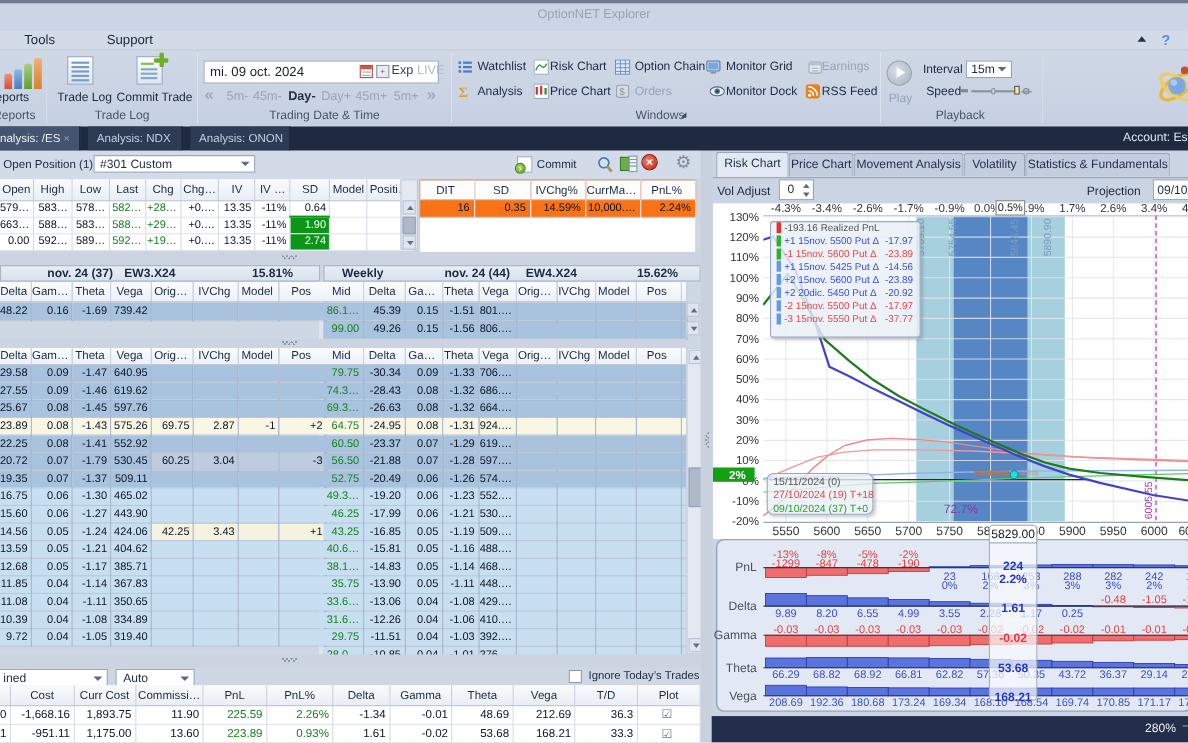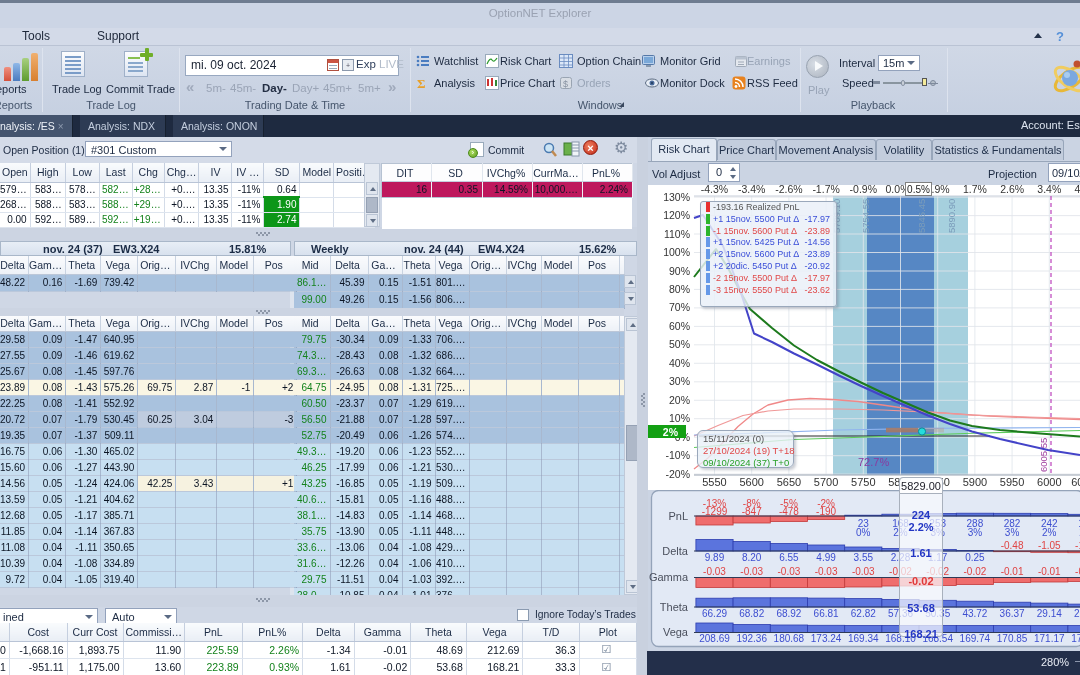--- a/index.html
+++ b/index.html
@@ -297,21 +297,21 @@
             <td class="gtxt">582…</td>
             <td class="gtxt">+28…</td>
             <td>+0.…</td>
             <td>13.35</td>
             <td>-11%</td>
             <td style="border-bottom:2px solid #0c9618;">0.64</td>
             <td></td>
             <td></td>
           </tr>
     <tr class="drow">
-            <td>268…</td>
+            <td>663…</td>
             <td>588…</td>
             <td>583…</td>
             <td class="gtxt">588…</td>
             <td class="gtxt">+29…</td>
             <td>+0.…</td>
             <td>13.35</td>
             <td>-11%</td>
             <td class="sdg">1.90</td>
             <td></td>
             <td></td>
@@ -331,21 +331,21 @@
           </tr>
   </tbody>
       </table>
 
   <div class="scroll" style="left:364px;top:26px;width:16px;height:64px;">
     <div class="sarr up" style="top:18px;"></div>
     <div class="sthumb" style="top:33px;height:16px;"></div>
     <div class="sarr dn" style="top:50px;"></div>
   </div>
 
-  <table class="grid abs" style="left:381px;top:26px;background:#be185d;border:1px solid #b6c2d2;">
+  <table class="grid abs" style="left:381px;top:26px;background:#f97316;border:1px solid #b6c2d2;">
     <colgroup>
           <col style="width:50px">
           <col style="width:51px">
           <col style="width:50px">
           <col style="width:50px">
           <col style="width:50px">
         </colgroup>
     <tbody>
           <tr class="hrow2">
             <th>DIT</th>
@@ -708,21 +708,21 @@
             <td></td>
             <td></td>
             <td></td>
             <td></td>
           </tr>
           <tr class="rc crow">
             <td class="gtxt">64.75</td>
             <td>-24.95</td>
             <td>0.08</td>
             <td>-1.31</td>
-            <td>725.…</td>
+            <td>924.…</td>
             <td></td>
             <td></td>
             <td></td>
             <td></td>
             <td></td>
           </tr>
           <tr class="rm crow">
             <td class="gtxt">60.50</td>
             <td>-23.37</td>
             <td>0.07</td>
@@ -1218,21 +1218,21 @@
   <div class="abs" style="left:257px;top:45px;width:27px;height:14px;background:#fff;border:1px solid #808080;font-size:10px;color:#222;text-align:center;line-height:13px;">0.5%</div>
 
   <div class="abs" style="left:52px;top:64px;width:137px;height:106px;background:rgba(233,240,248,0.84);border:1px solid #9aa8bb;border-radius:3px;box-shadow:2px 2px 3px rgba(100,110,130,0.35);font-size:9px;">
     <div class="lgr"><span class="lgm" style="background:#e83030;"></span><span style="color:#555;">-193.16 Realized PnL</span></div>
     <div class="lgr"><span class="lgm" style="background:#2cb52c;"></span><span class="lgb">+1 15nov. 5500 Put Δ</span><span class="lgv lgb">-17.97</span></div>
     <div class="lgr"><span class="lgm" style="background:#2cb52c;"></span><span class="lgr2">-1 15nov. 5600 Put Δ</span><span class="lgv lgr2">-23.89</span></div>
     <div class="lgr"><span class="lgm" style="background:#6699e8;"></span><span class="lgb">+1 15nov. 5425 Put Δ</span><span class="lgv lgb">-14.56</span></div>
     <div class="lgr"><span class="lgm" style="background:#6699e8;"></span><span class="lgb">+2 15nov. 5600 Put Δ</span><span class="lgv lgb">-23.89</span></div>
     <div class="lgr"><span class="lgm" style="background:#6699e8;"></span><span class="lgb">+2 20dic. 5450 Put Δ</span><span class="lgv lgb">-20.92</span></div>
     <div class="lgr"><span class="lgm" style="background:#6699e8;"></span><span class="lgr2">-2 15nov. 5500 Put Δ</span><span class="lgv lgr2">-17.97</span></div>
-    <div class="lgr"><span class="lgm" style="background:#6699e8;"></span><span class="lgr2">-3 15nov. 5550 Put Δ</span><span class="lgv lgr2">-23.62</span></div>
+    <div class="lgr"><span class="lgm" style="background:#6699e8;"></span><span class="lgr2">-3 15nov. 5550 Put Δ</span><span class="lgv lgr2">-37.77</span></div>
   </div>
 
   <div class="abs" style="left:49px;top:293px;width:97px;height:38px;background:rgba(233,240,248,0.8);border:1px solid #9aa8bb;border-radius:6px;font-size:9.5px;box-shadow:2px 2px 3px rgba(100,110,130,0.35);">
     <div style="position:absolute;left:5px;top:2px;color:#555;white-space:nowrap;">15/11/2024 (0)</div>
     <div style="position:absolute;left:5px;top:14px;color:#e04848;white-space:nowrap;">27/10/2024 (19) T+18</div>
     <div style="position:absolute;left:5px;top:26px;color:#28a028;white-space:nowrap;">09/10/2024 (37) T+0</div>
   </div>
 </div>
 <div class="abs" id="statusbar">
       <span style="position:absolute;left:394px;top:5px;">280%</span>

